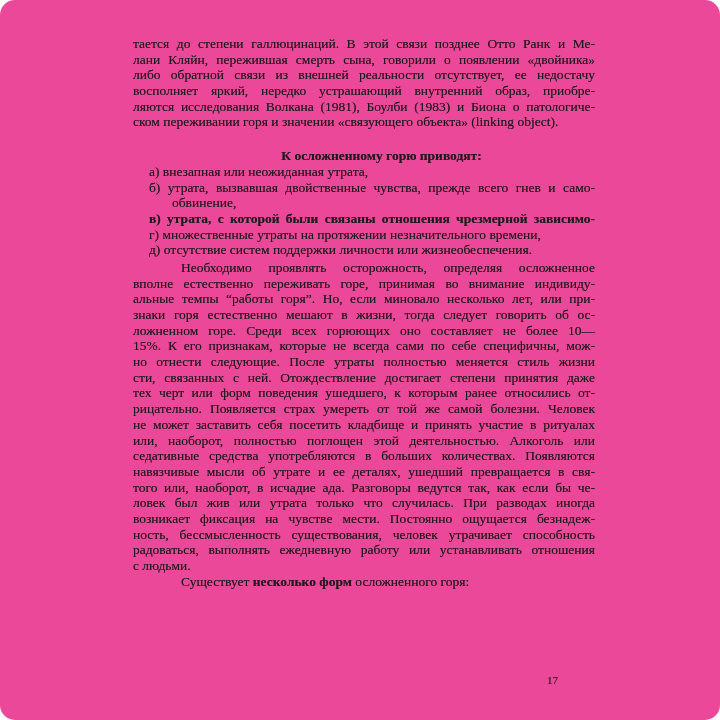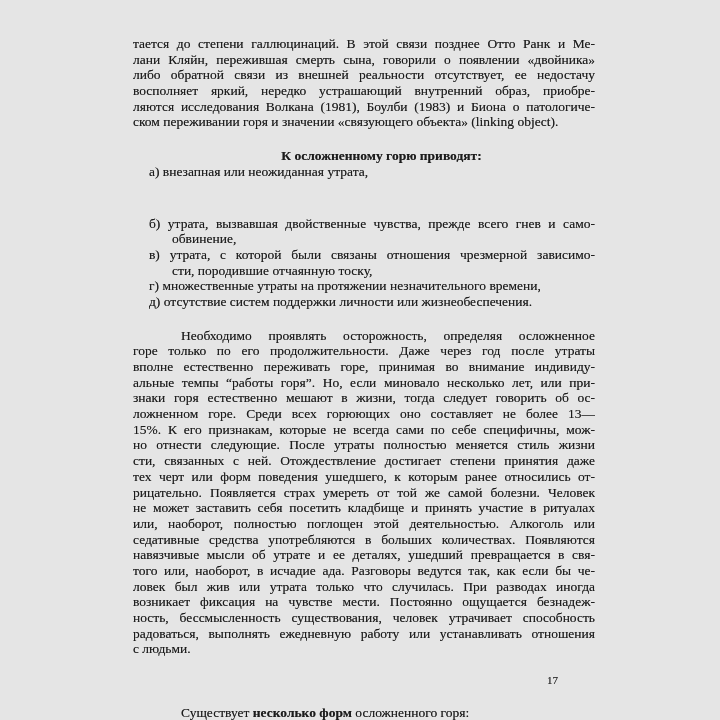--- a/index.html
+++ b/index.html
@@ -4,34 +4,35 @@
 <style>
   html, body {
     margin: 0;
     padding: 0;
     background: #ffffff;
   }
   .page {
     position: relative;
     width: 720px;
     height: 720px;
-    background: #e5e5e5;
+    background: #ec4899;
     overflow: hidden;
     font-family: "Liberation Serif", "DejaVu Serif", serif;
     color: #1c1c1c;
+    border-radius: 15px;
   }
   .text-area {
     position: absolute;
     left: 133px;
     top: 36px;
     width: 462px;
   }
   .block { margin: 0; }
   .block.heading-complicated-grief { margin-top: 18px; }
-  .block.paragraph-2 { margin-top: 18px; }
+  .block.paragraph-2 { margin-top: 2px; }
   .line {
     font-size: 13.5px;
     line-height: 15.7px;
     height: 15.7px;
     white-space: nowrap;
     text-align: left;
     
     text-shadow: 0 0 0.4px rgba(20,20,20,0.55);
   }
   .line.just {
@@ -62,48 +63,46 @@
         <div class="line just"><span>либо обратной связи из внешней реальности отсутствует, ее недостачу</span></div>
         <div class="line just"><span>восполняет яркий, нередко устрашающий внутренний образ, приобре-</span></div>
         <div class="line just"><span>ляются исследования Волкана (1981), Боулби (1983) и Биона о патологиче-</span></div>
         <div class="line"><span>ском переживании горя и значении «связующего объекта» (linking object).</span></div>
       </div>
       <div class="block heading-complicated-grief">
         <div class="line" style="padding-left: 35px; text-align: center;"><span class="bold">К осложненному горю приводят:</span></div>
       </div>
       <div class="block list-grief-causes">
         <div class="line" style="padding-left: 16px;"><span>а) внезапная или неожиданная утрата,</span></div>
-        <div class="line just" style="padding-left: 16px; margin-top: 36px;"><span>б) утрата, вызвавшая двойственные чувства, прежде всего гнев и само-</span></div>
+        <div class="line just" style="padding-left: 16px;"><span>б) утрата, вызвавшая двойственные чувства, прежде всего гнев и само-</span></div>
         <div class="line" style="padding-left: 39px;"><span>обвинение,</span></div>
-        <div class="line just" style="padding-left: 16px;"><span>в) утрата, с которой были связаны отношения чрезмерной зависимо-</span></div>
-        <div class="line" style="padding-left: 39px;"><span>сти, породившие отчаянную тоску,</span></div>
+        <div class="line just" style="padding-left: 16px; font-weight: bold;"><span>в) утрата, с которой были связаны отношения чрезмерной зависимо-</span></div>
         <div class="line" style="padding-left: 16px;"><span>г) множественные утраты на протяжении незначительного времени,</span></div>
         <div class="line" style="padding-left: 16px;"><span>д) отсутствие систем поддержки личности или жизнеобеспечения.</span></div>
       </div>
       <div class="block paragraph-2">
         <div class="line just" style="padding-left: 48px;"><span>Необходимо проявлять осторожность, определяя осложненное</span></div>
-        <div class="line just"><span>горе только по его продолжительности. Даже через год после утраты</span></div>
         <div class="line just"><span>вполне естественно переживать горе, принимая во внимание индивиду-</span></div>
         <div class="line just"><span>альные темпы “работы горя”. Но, если миновало несколько лет, или при-</span></div>
         <div class="line just"><span>знаки горя естественно мешают в жизни, тогда следует говорить об ос-</span></div>
-        <div class="line just"><span>ложненном горе. Среди всех горюющих оно составляет не более 13—</span></div>
+        <div class="line just"><span>ложненном горе. Среди всех горюющих оно составляет не более 10—</span></div>
         <div class="line just"><span>15%. К его признакам, которые не всегда сами по себе специфичны, мож-</span></div>
         <div class="line just"><span>но отнести следующие. После утраты полностью меняется стиль жизни</span></div>
         <div class="line just"><span>сти, связанных с ней. Отождествление достигает степени принятия даже</span></div>
         <div class="line just"><span>тех черт или форм поведения ушедшего, к которым ранее относились от-</span></div>
         <div class="line just"><span>рицательно. Появляется страх умереть от той же самой болезни. Человек</span></div>
         <div class="line just"><span>не может заставить себя посетить кладбище и принять участие в ритуалах</span></div>
         <div class="line just"><span>или, наоборот, полностью поглощен этой деятельностью. Алкоголь или</span></div>
         <div class="line just"><span>седативные средства употребляются в больших количествах. Появляются</span></div>
         <div class="line just"><span>навязчивые мысли об утрате и ее деталях, ушедший превращается в свя-</span></div>
         <div class="line just"><span>того или, наоборот, в исчадие ада. Разговоры ведутся так, как если бы че-</span></div>
         <div class="line just"><span>ловек был жив или утрата только что случилась. При разводах иногда</span></div>
         <div class="line just"><span>возникает фиксация на чувстве мести. Постоянно ощущается безнадеж-</span></div>
         <div class="line just"><span>ность, бессмысленность существования, человек утрачивает способность</span></div>
         <div class="line just"><span>радоваться, выполнять ежедневную работу или устанавливать отношения</span></div>
         <div class="line"><span>с людьми.</span></div>
       </div>
       <div class="block paragraph-3">
-        <div class="line" style="padding-left: 48px; margin-top: 48px;"><span>Существует </span><span class="bold">несколько форм</span><span> осложненного горя:</span></div>
+        <div class="line" style="padding-left: 48px;"><span>Существует </span><span class="bold">несколько форм</span><span> осложненного горя:</span></div>
       </div>
     </div>
   <div class="page-number">17</div>
 </div>
 
 </body></html>

